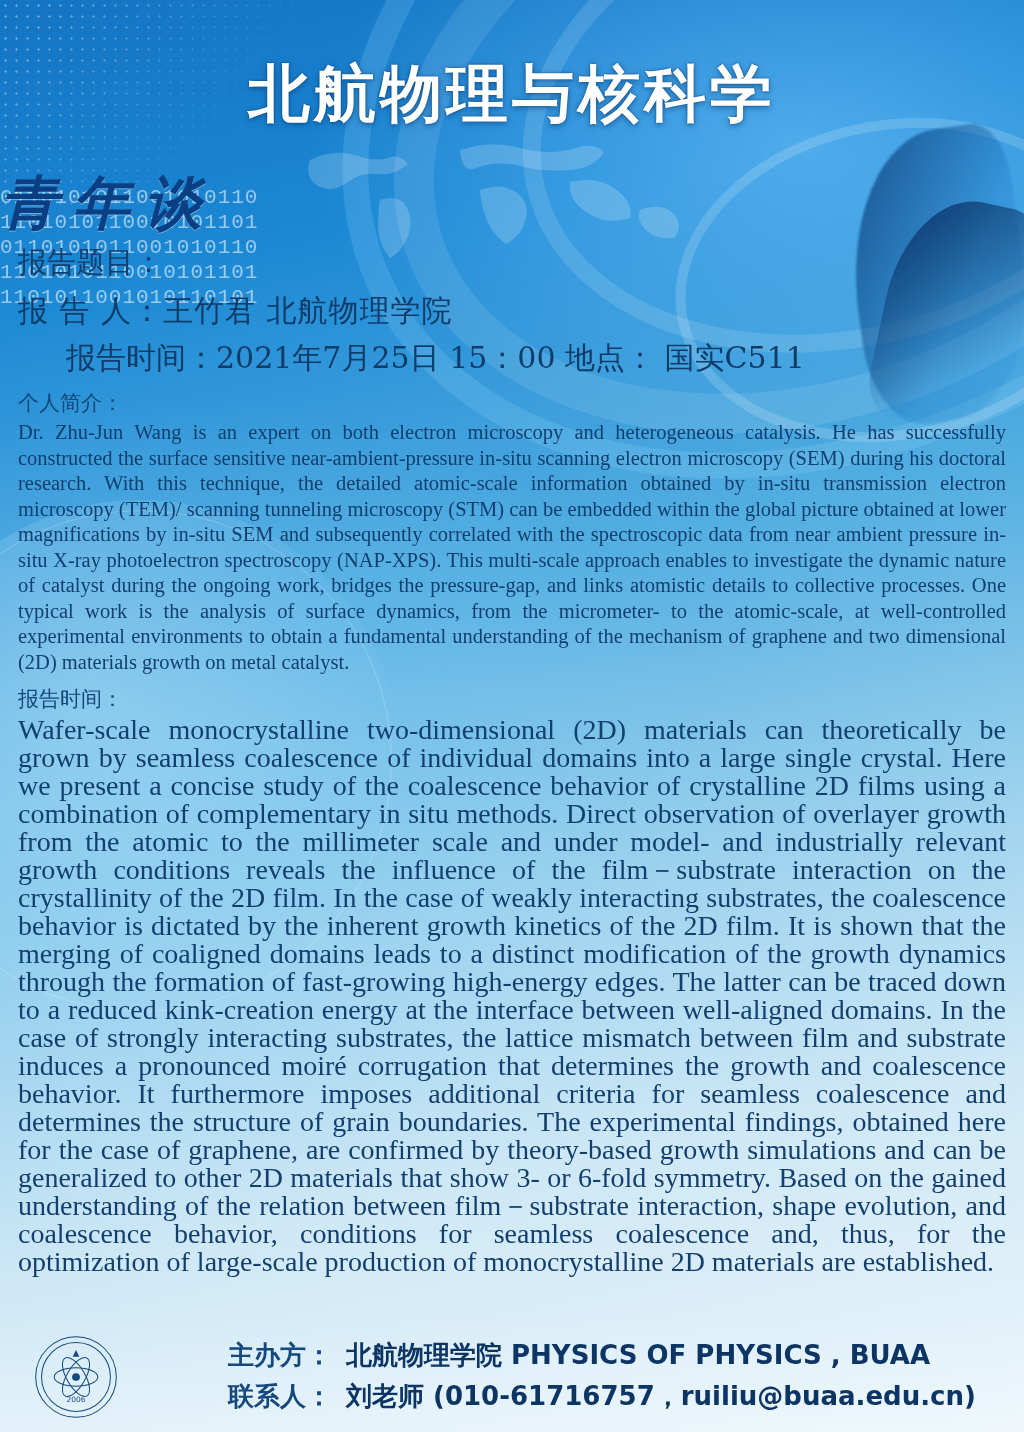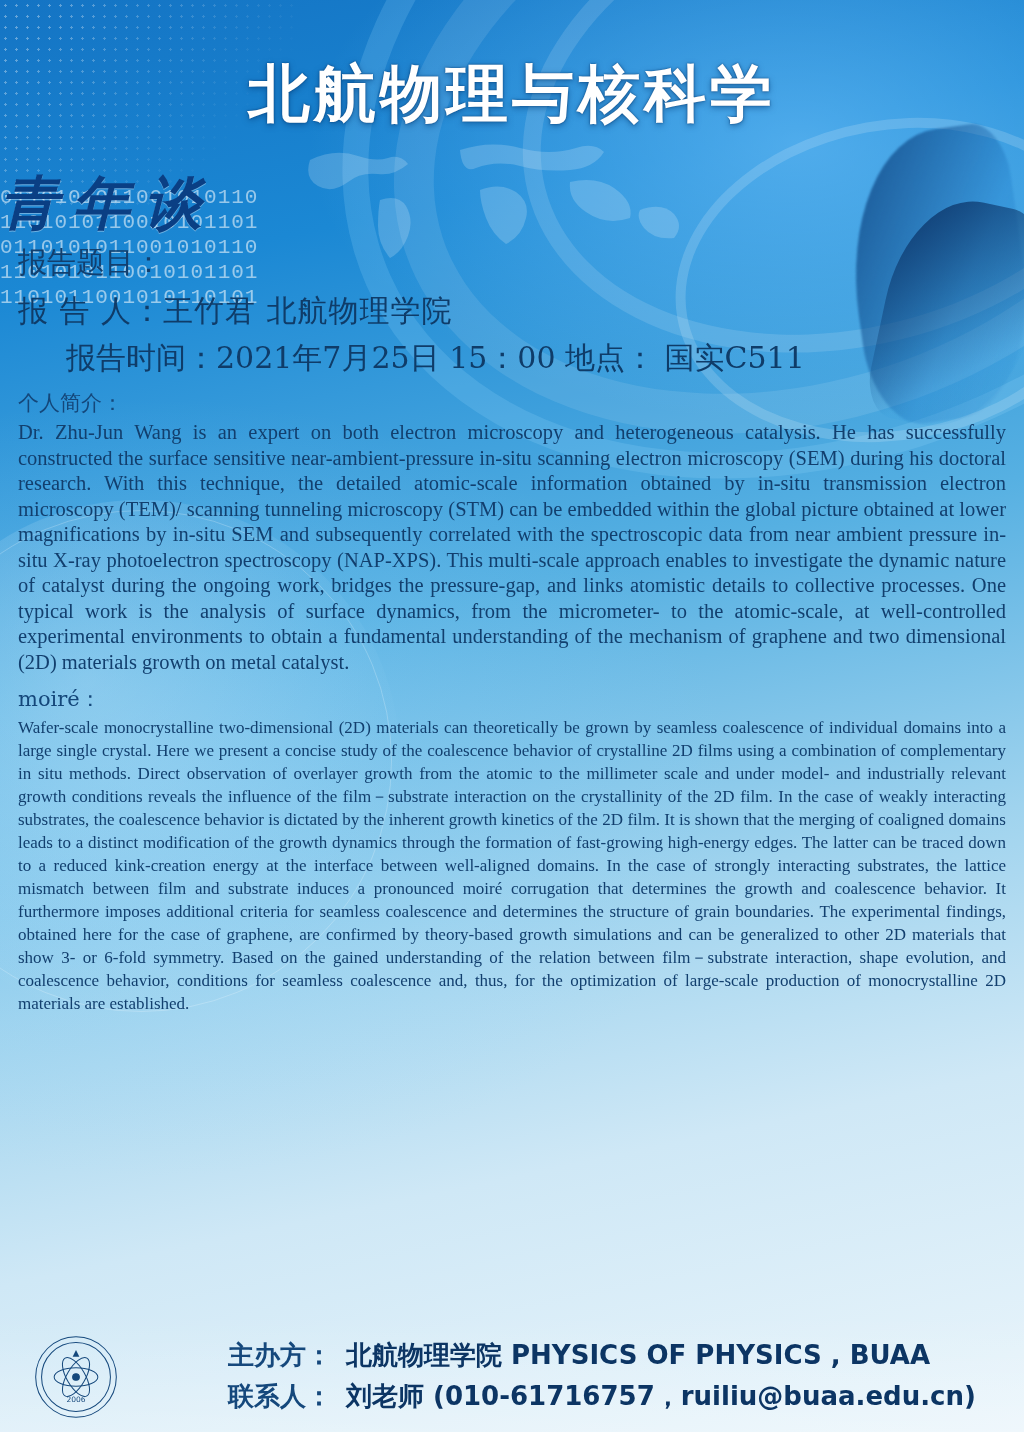--- a/index.html
+++ b/index.html
@@ -195,22 +195,22 @@
   .para {
     margin-top: 3px;
     font-family: "Liberation Serif", serif;
     font-size: 20.5px;
     line-height: 25.5px;
     text-align: justify;
     text-justify: inter-word;
     color: #123f6e;
   }
   .para.abstract {
-    font-size: 17px;
-    line-height: 23px;
+    font-size: 28px;
+    line-height: 28px;
   }
 
   .footer {
     position: absolute;
     left: 0; right: 0;
     bottom: 0;
     height: 118px;
     background: linear-gradient(180deg, rgba(255,255,255,0.0), rgba(255,255,255,0.25));
   }
   .footer-lines {
@@ -297,21 +297,21 @@
     <div class="row-topic">
       <span class="label-cn">报告题目：</span>
     </div>
 
     <div class="row-speaker">报 告 人：王竹君 北航物理学院</div>
     <div class="row-time">报告时间：2021年7月25日 15：00  地点： 国实C511</div>
 
     <div class="section-label">个人简介：</div>
     <div class="para">Dr. Zhu-Jun Wang is an expert on both electron microscopy and heterogeneous catalysis. He has successfully constructed the surface sensitive near-ambient-pressure in-situ scanning electron microscopy (SEM) during his doctoral research. With this technique, the detailed atomic-scale information obtained by in-situ transmission electron microscopy (TEM)/ scanning tunneling microscopy (STM) can be embedded within the global picture obtained at lower magnifications by in-situ SEM and subsequently correlated with the spectroscopic data from near ambient pressure in-situ X-ray photoelectron spectroscopy (NAP-XPS). This multi-scale approach enables to investigate the dynamic nature of catalyst during the ongoing work, bridges the pressure-gap, and links atomistic details to collective processes. One typical work is the analysis of surface dynamics, from the micrometer- to the atomic-scale, at well-controlled experimental environments to obtain a fundamental understanding of the mechanism of graphene and two dimensional (2D) materials growth on metal catalyst.</div>
 
-    <div class="section-label">moiré：</div>
+    <div class="section-label">报告时间：</div>
     <div class="para abstract">Wafer-scale monocrystalline two-dimensional (2D) materials can theoretically be grown by seamless coalescence of individual domains into a large single crystal. Here we present a concise study of the coalescence behavior of crystalline 2D films using a combination of complementary in situ methods. Direct observation of overlayer growth from the atomic to the millimeter scale and under model- and industrially relevant growth conditions reveals the influence of the film－substrate interaction on the crystallinity of the 2D film. In the case of weakly interacting substrates, the coalescence behavior is dictated by the inherent growth kinetics of the 2D film. It is shown that the merging of coaligned domains leads to a distinct modification of the growth dynamics through the formation of fast-growing high-energy edges. The latter can be traced down to a reduced kink-creation energy at the interface between well-aligned domains. In the case of strongly interacting substrates, the lattice mismatch between film and substrate induces a pronounced moiré corrugation that determines the growth and coalescence behavior. It furthermore imposes additional criteria for seamless coalescence and determines the structure of grain boundaries. The experimental findings, obtained here for the case of graphene, are confirmed by theory-based growth simulations and can be generalized to other 2D materials that show 3- or 6-fold symmetry. Based on the gained understanding of the relation between film－substrate interaction, shape evolution, and coalescence behavior, conditions for seamless coalescence and, thus, for the optimization of large-scale production of monocrystalline 2D materials are established.</div>
 
   </div>
 
   <div class="footer"></div>
 
   <svg class="logo" viewBox="0 0 100 100">
     <circle cx="50" cy="50" r="48"></circle>
     <circle cx="50" cy="50" r="41"></circle>
     <ellipse cx="50" cy="50" rx="26" ry="11"></ellipse>

